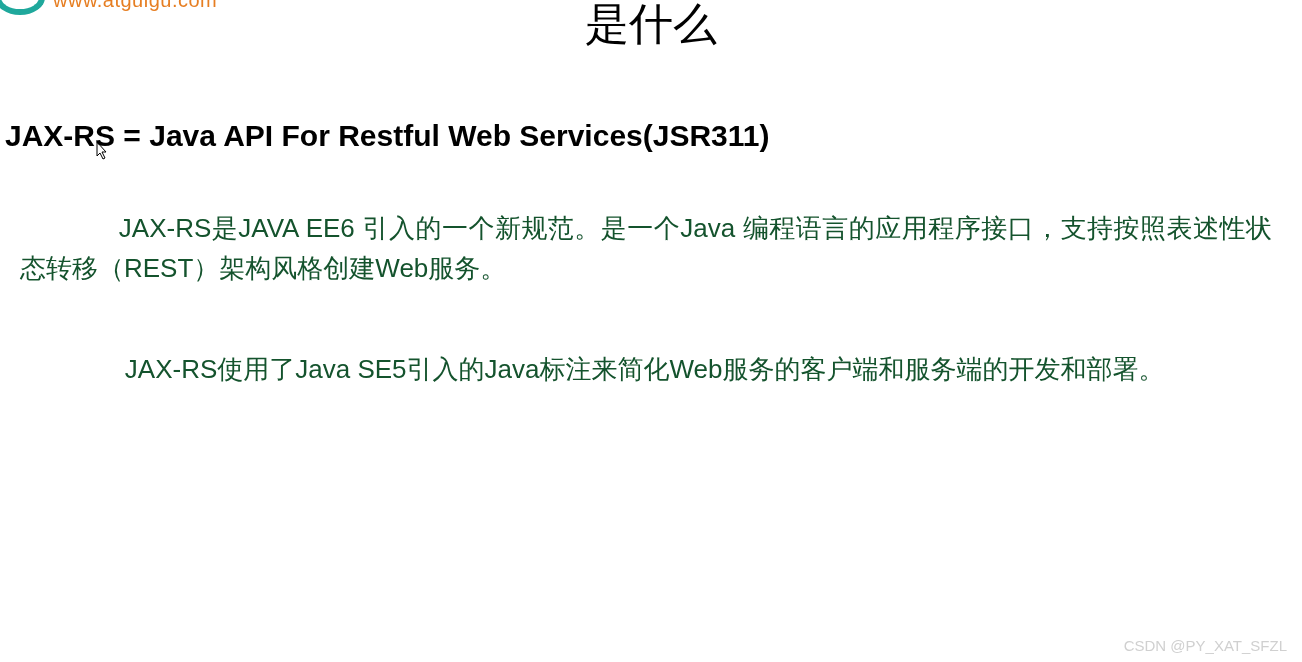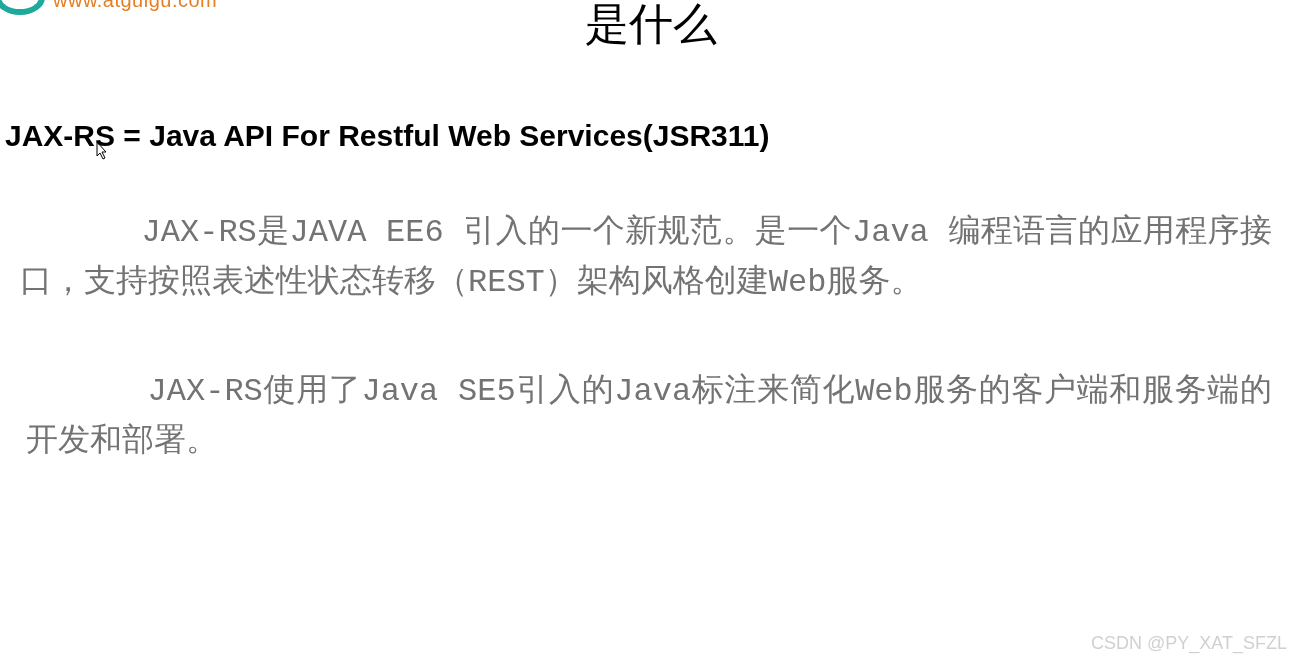--- a/index.html
+++ b/index.html
@@ -55,43 +55,43 @@
       font-weight: bold;
     }
     .cursor-icon {
       position: absolute;
       top: 140px;
       left: 95px;
       font-size: 18px;
       color: #000;
     }
     .paragraph {
-      font-size: 32px;
-      color: #737373;
+      font-size: 26px;
+      color: #14532d;
       line-height: 1.55;
       margin-left: 20px;
       margin-right: 30px;
-      font-family: Liberation Mono, monospace;
+      font-family: Liberation Sans, sans-serif;
       text-align: justify;
     }
     .para1 {
       margin-top: 55px;
       text-indent: 3.8em;
     }
     .para2 {
       margin-top: 60px;
       text-indent: 3.8em;
       margin-left: 26px;
     }
     .watermark {
       position: absolute;
       bottom: 8px;
       right: 15px;
       color: #d0d0d0;
-      font-size: 18px;
+      font-size: 15px;
       font-family: Arial, sans-serif;
     }
   </style>
 </head>
 <body>
 
 <div class="logo-area">
   <div class="logo-circle"></div>
   <span class="logo-text">www.atguigu.com</span>
 </div>

